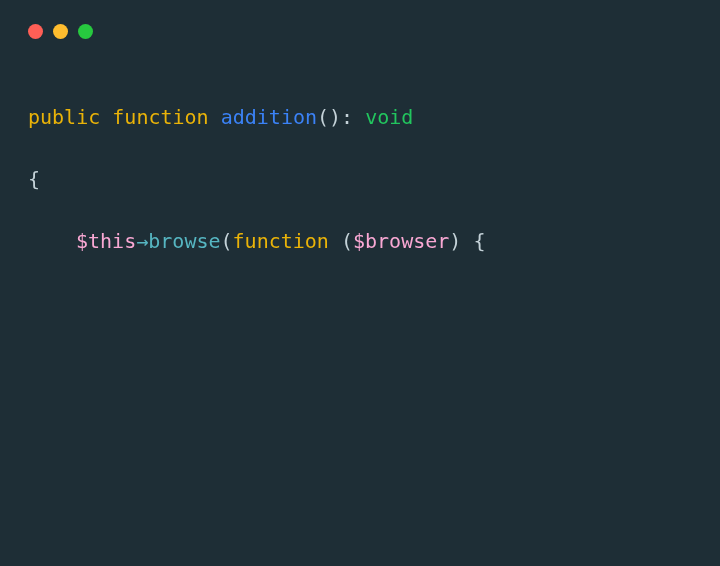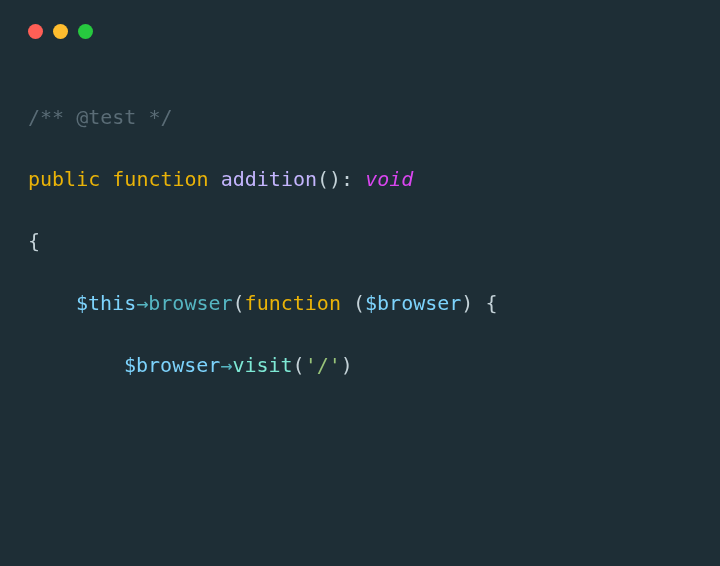--- a/index.html
+++ b/index.html
@@ -29,45 +29,43 @@
     }
     .dot-red { background: #ff5f56; }
     .dot-yellow { background: #ffbd2e; }
     .dot-green { background: #27c93f; }
     .code {
       white-space: pre;
       color: #c4d2d8;
     }
     .comment { color: #5a6c76; }
     .keyword { color: #eab308; }
-    .fn-name { color: #c4b5fd; }
-    .type { color: #d946ef; font-style: italic; }
+    .fn-name { color: #3b82f6; }
+    .type { color: #22c55e; }
     .punct { color: #c4d2d8; }
-    .var { color: #7dd3fc; text-align: center; }
+    .var { color: #f9a8d4; text-align: center; }
     .arrow { color: #56b6c2; }
     .method { color: #7ee8d4; }
     .browse { color: #56b6c2; }
     .string { color: #98c379; }
     .number { color: #d19a66; }
     .indent1 { padding-left: 48px; }
     .indent2 { padding-left: 96px; }
     .indent3 { padding-left: 168px; }
   </style>
 </head>
 <body>
 
 <div class="window-controls">
   <div class="dot dot-red"></div>
   <div class="dot dot-yellow"></div>
   <div class="dot dot-green"></div>
 </div>
 
 <div class="code">
-<div><span class="comment">/** @test */</span></div>
 <div><span class="keyword">public</span> <span class="keyword">function</span> <span class="fn-name">addition</span><span class="punct">():</span> <span class="type">void</span></div>
 <div><span class="punct">{</span></div>
-<div class="indent1"><span class="var">$this</span><span class="arrow">→</span><span class="browse">browser</span><span class="punct">(</span><span class="keyword">function</span> <span class="punct">(</span><span class="var">$browser</span><span class="punct">) {</span></div>
-<div class="indent2"><span class="var">$browser</span><span class="arrow">→</span><span class="method">visit</span><span class="punct">(</span><span class="string">'/'</span><span class="punct">)</span></div>
+<div class="indent1"><span class="var">$this</span><span class="arrow">→</span><span class="browse">browse</span><span class="punct">(</span><span class="keyword">function</span> <span class="punct">(</span><span class="var">$browser</span><span class="punct">) {</span></div>
 
 
 
 
 </div>
 
 </body></html>

